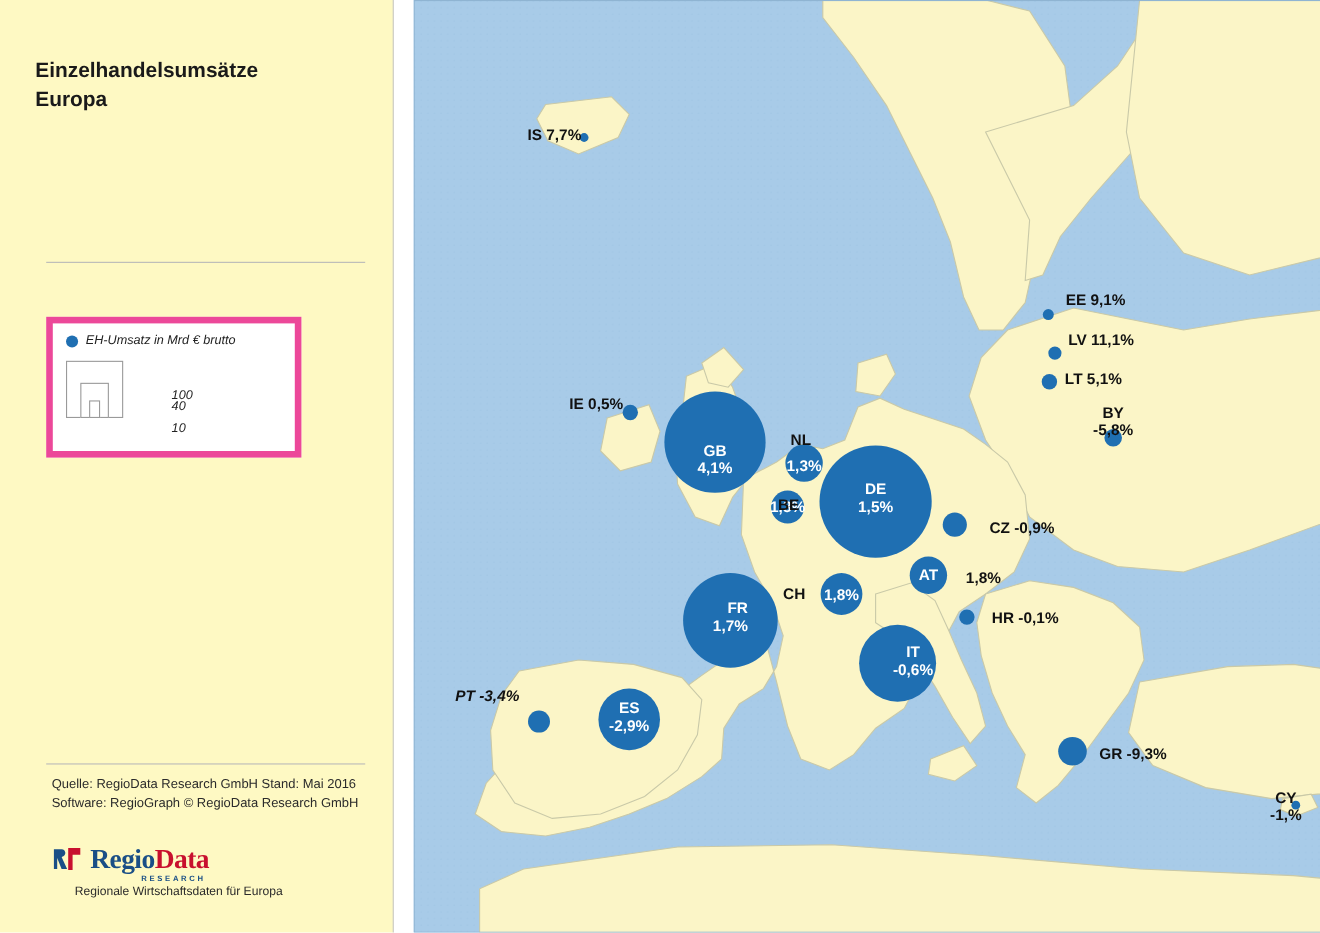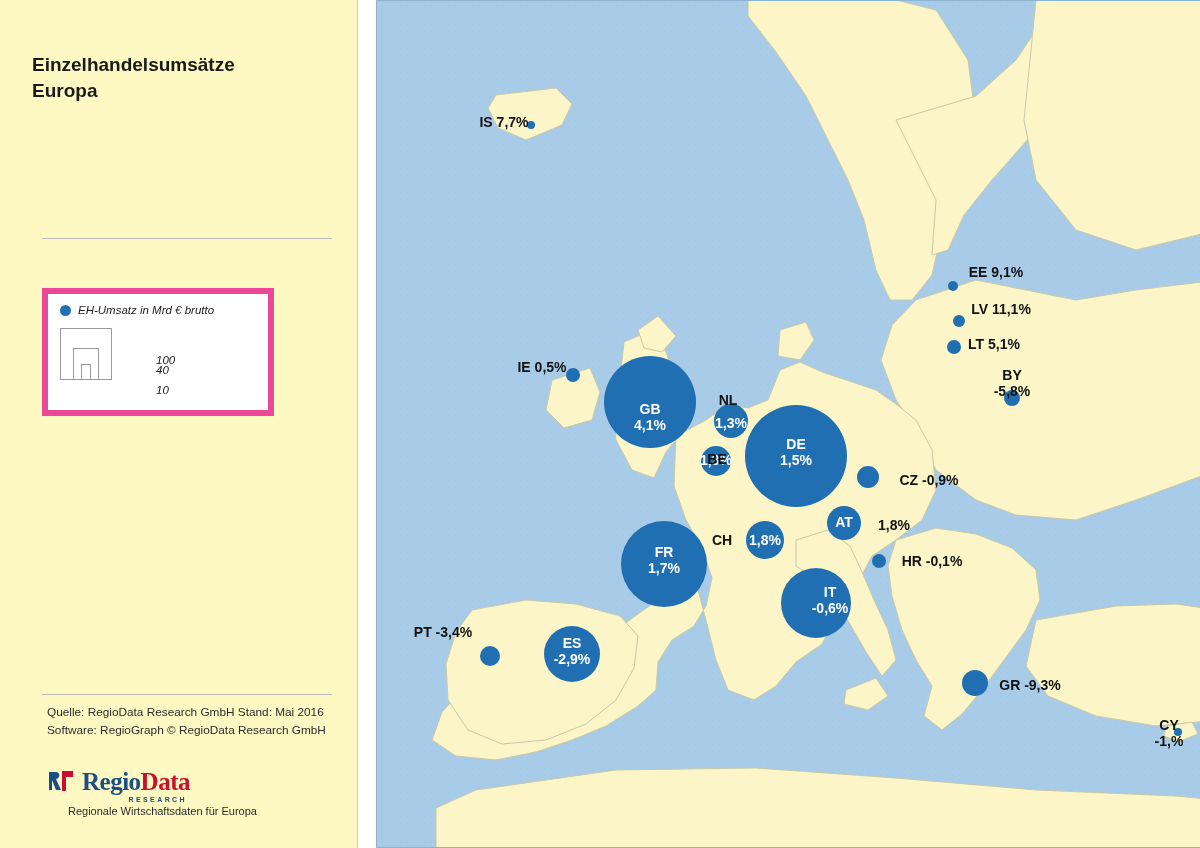--- a/index.html
+++ b/index.html
@@ -359,27 +359,27 @@
         <div class="ext-label" style="left: 553px; top: 480px;">CZ  -0,9%</div>
         <div class="bubble" style="left: 468px; top: 523px; width: 34px; height: 34px; background: rgb(31, 111, 178);"></div>
         <div class="bubble-label" style="left: 468px; top: 523px;">AT</div>
         <div class="ext-label" style="left: 518px; top: 525px;">1,8%</div>
         <div class="bubble" style="left: 389px; top: 540px; width: 38px; height: 38px; background: rgb(31, 111, 178);"></div>
         <div class="bubble-label" style="left: 389px; top: 541px;">1,8%</div>
         <div class="ext-label" style="left: 346px; top: 540px;">CH</div>
         <div class="bubble" style="left: 503px; top: 561px; width: 14px; height: 14px; background: rgb(31, 111, 178);"></div>
         <div class="ext-label" style="left: 556px; top: 561px;">HR  -0,1%</div>
         <div class="bubble" style="left: 288px; top: 564px; width: 86px; height: 86px; background: rgb(31, 111, 178);"></div>
-        <div class="bubble-label" style="left: 288px; top: 561px;">FR
+        <div class="bubble-label" style="left: 288px; top: 561px; text-align: right;">FR
 1,7%</div>
         <div class="bubble" style="left: 440px; top: 603px; width: 70px; height: 70px; background: rgb(31, 111, 178);"></div>
         <div class="bubble-label" style="left: 440px; top: 601px; margin-left: 14px;">IT
 -0,6%</div>
         <div class="bubble" style="left: 114px; top: 656px; width: 20px; height: 20px; background: rgb(31, 111, 178);"></div>
-        <div class="ext-label" style="left: 67px; top: 632px;">PT  -3,4%</div>
+        <div class="ext-label" style="left: 67px; top: 632px; font-style: italic;">PT  -3,4%</div>
         <div class="bubble" style="left: 196px; top: 654px; width: 56px; height: 56px; background: rgb(31, 111, 178);"></div>
         <div class="bubble-label" style="left: 196px; top: 652px;">ES
 -2,9%</div>
         <div class="bubble" style="left: 599px; top: 683px; width: 26px; height: 26px; background: rgb(31, 111, 178);"></div>
         <div class="ext-label" style="left: 654px; top: 685px;">GR  -9,3%</div>
         <div class="bubble" style="left: 802px; top: 732px; width: 8px; height: 8px; background: rgb(31, 111, 178);"></div>
         <div class="ext-label" style="left: 793px; top: 733px;">CY
 -1,%</div>
       </div>
   </div>

